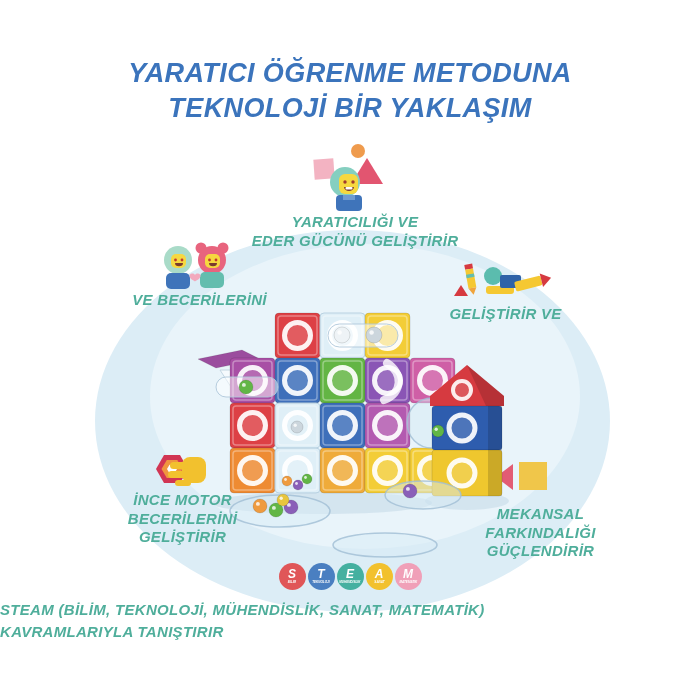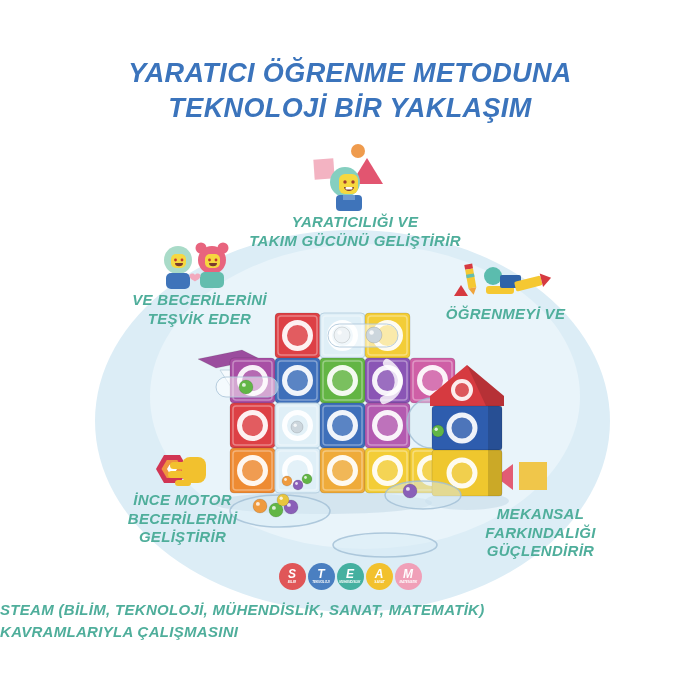--- a/index.html
+++ b/index.html
@@ -206,28 +206,27 @@
       <circle cx="97" cy="178" r="5" fill="#ef9b3f" stroke="rgba(0,0,0,0.12)"></circle>
       <circle cx="95.5" cy="176.5" r="1.4000000000000001" fill="rgba(255,255,255,0.8)"></circle>
       <circle cx="108" cy="182" r="5" fill="#8a5fb8" stroke="rgba(0,0,0,0.12)"></circle>
       <circle cx="106.5" cy="180.5" r="1.4000000000000001" fill="rgba(255,255,255,0.8)"></circle>
       <circle cx="117" cy="176" r="5" fill="#62b646" stroke="rgba(0,0,0,0.12)"></circle>
       <circle cx="115.5" cy="174.5" r="1.4000000000000001" fill="rgba(255,255,255,0.8)"></circle>
     </svg>
 
   <div class="feature" id="f-creativity">
     <span>YARATICILIĞI VE</span>
-    <span>TAKIM GÜCÜNÜ GELİŞTİRİR</span>
+    <span>EDER GÜCÜNÜ GELİŞTİRİR</span>
   </div>
   <div class="feature" id="f-teamwork">
     <span>VE BECERİLERİNİ</span>
-    <span>TEŞVİK EDER</span>
   </div>
   <div class="feature" id="f-learning">
-    <span>ÖĞRENMEYİ VE</span>
+    <span>GELİŞTİRİR VE</span>
   </div>
   <div class="feature" id="f-fine-motor">
     <span>İNCE MOTOR</span>
     <span>BECERİLERİNİ</span>
     <span>GELİŞTİRİR</span>
   </div>
   <div class="feature" id="f-spatial">
     <span>MEKANSAL</span>
     <span>FARKINDALIĞI</span>
     <span>GÜÇLENDİRİR</span>
@@ -251,16 +250,16 @@
         <div class="wd">SANAT</div>
       </div>
       <div class="badge" style="background: rgb(240, 160, 184);">
         <div class="lt">M</div>
         <div class="wd">MATEMATİK</div>
       </div>
     </div>
 
   <div class="footer">
     <div>STEAM (BİLİM, TEKNOLOJİ, MÜHENDİSLİK, SANAT, MATEMATİK)</div>
-    <div>KAVRAMLARIYLA ÇALIŞMASINI</div>
+    <div>KAVRAMLARIYLA TANIŞTIRIR</div>
   </div>
 
 </div>
 
 </body></html>

